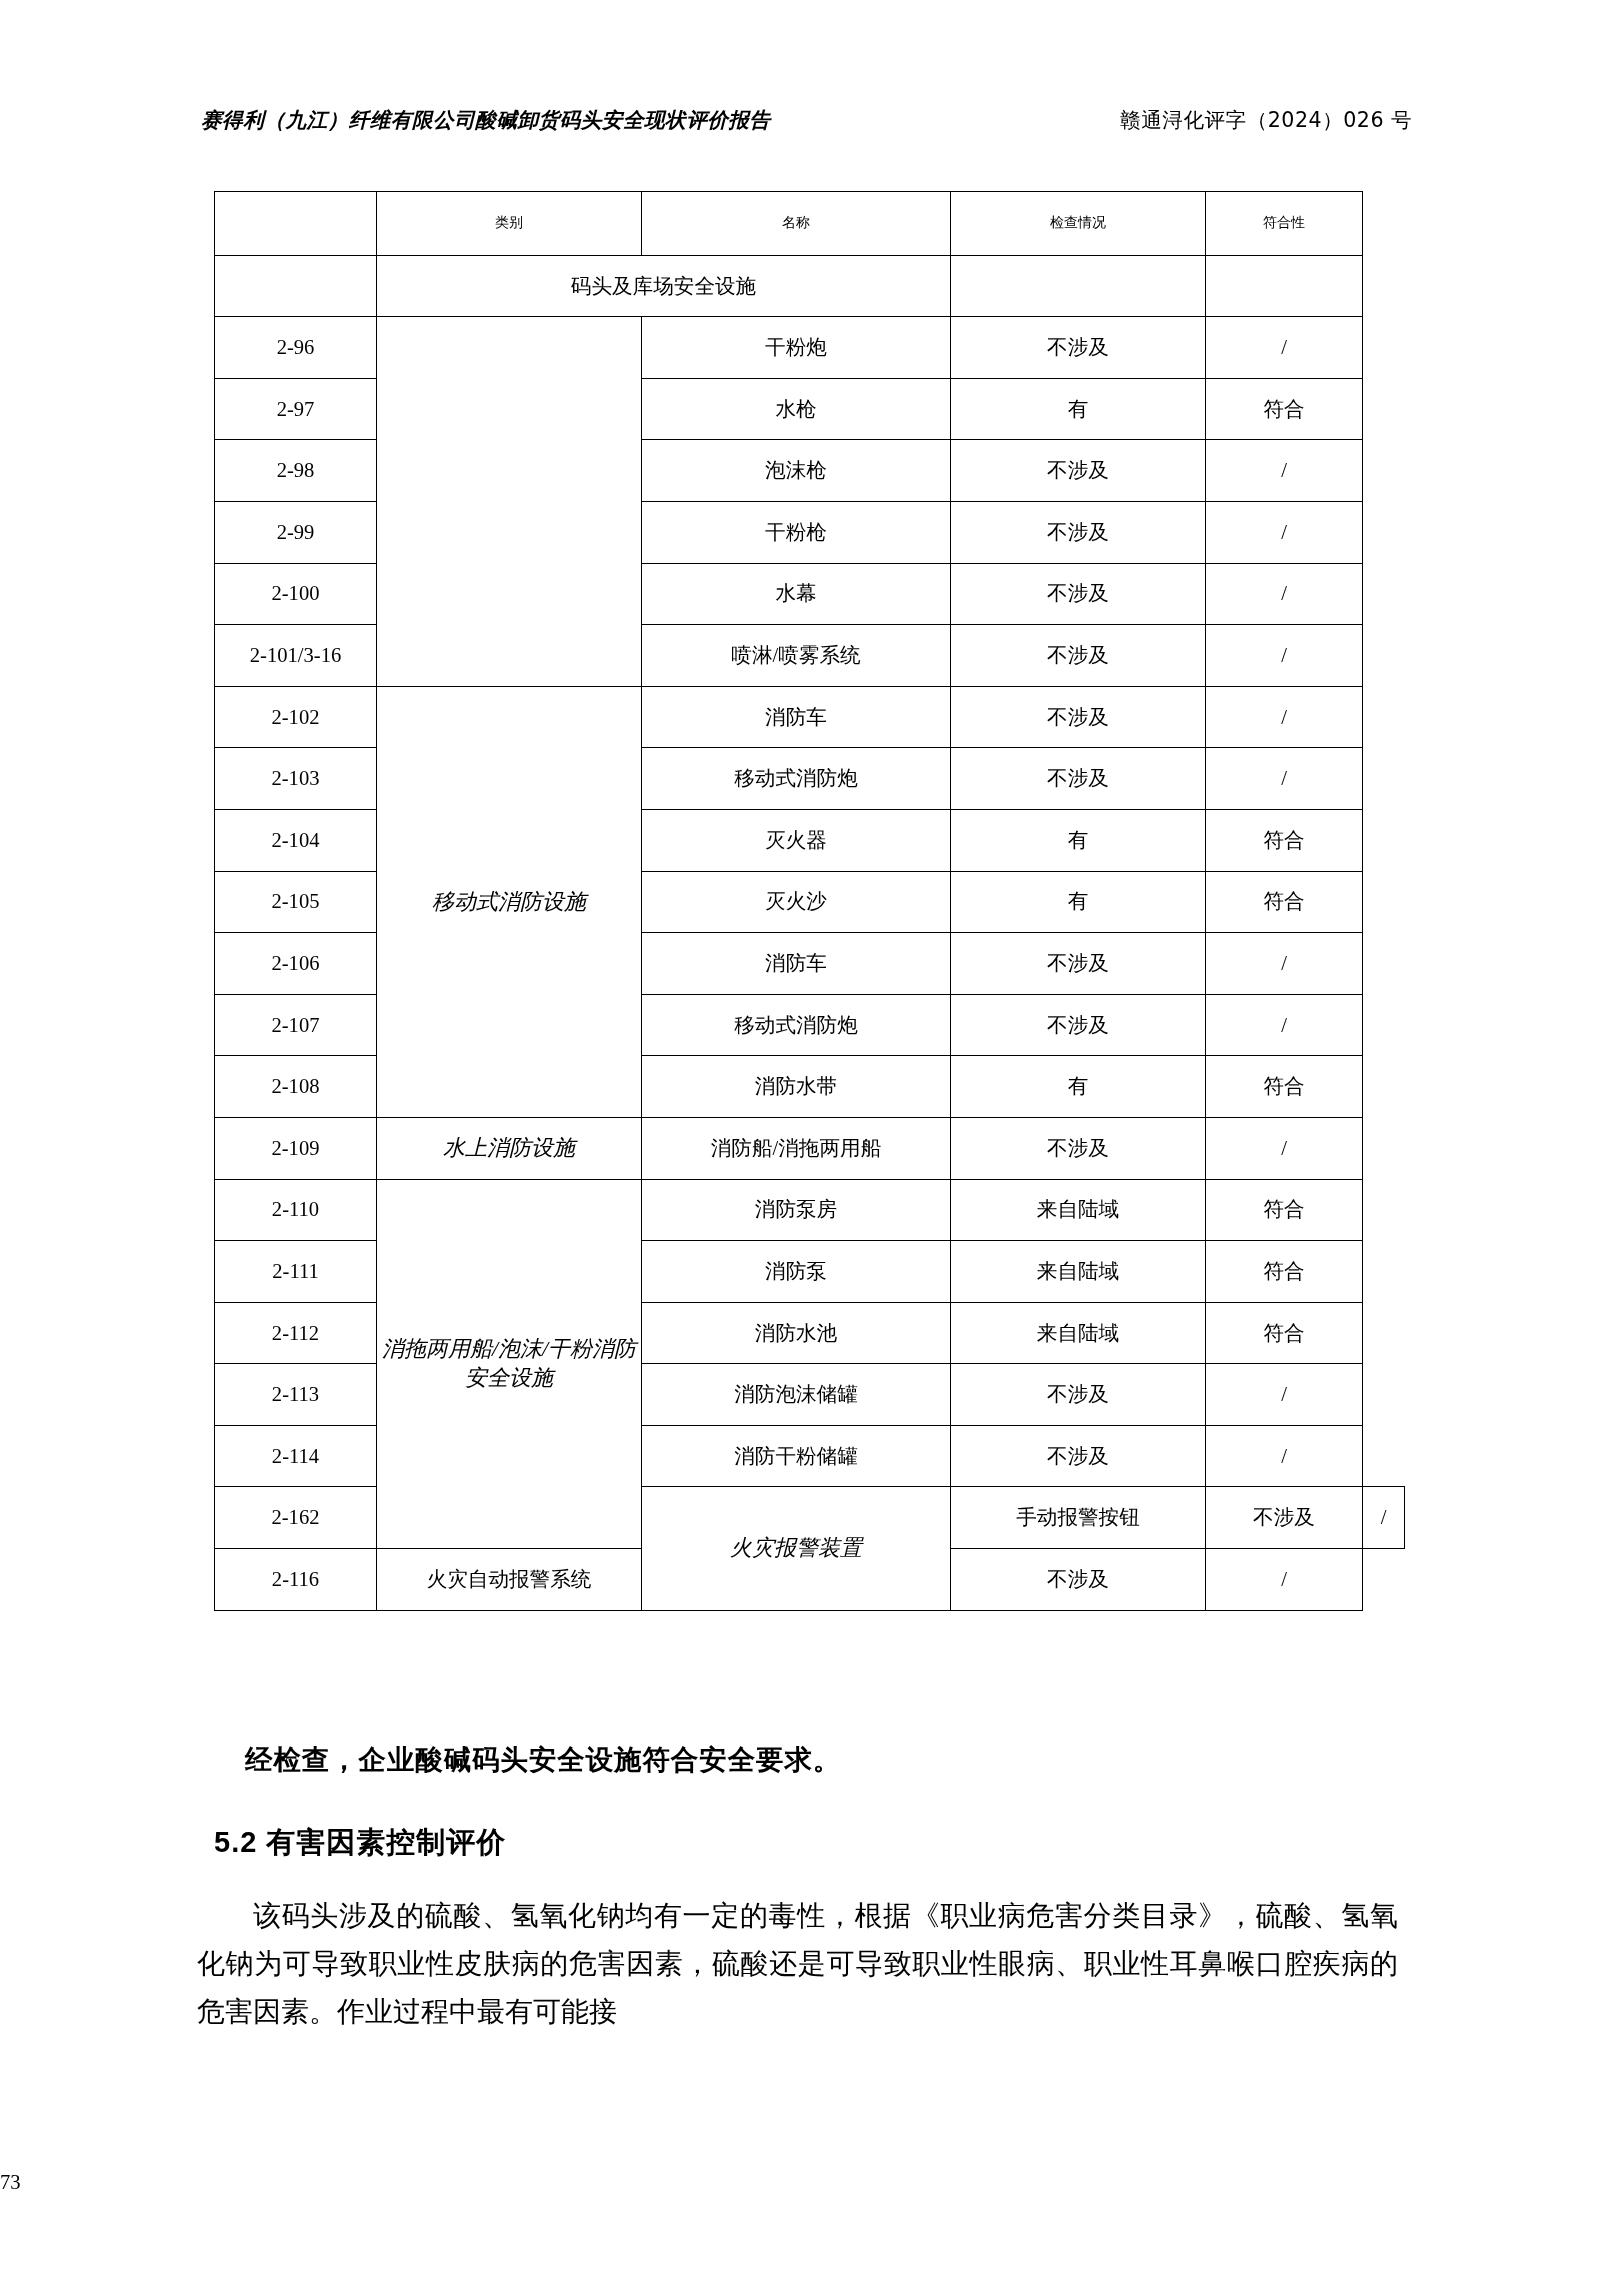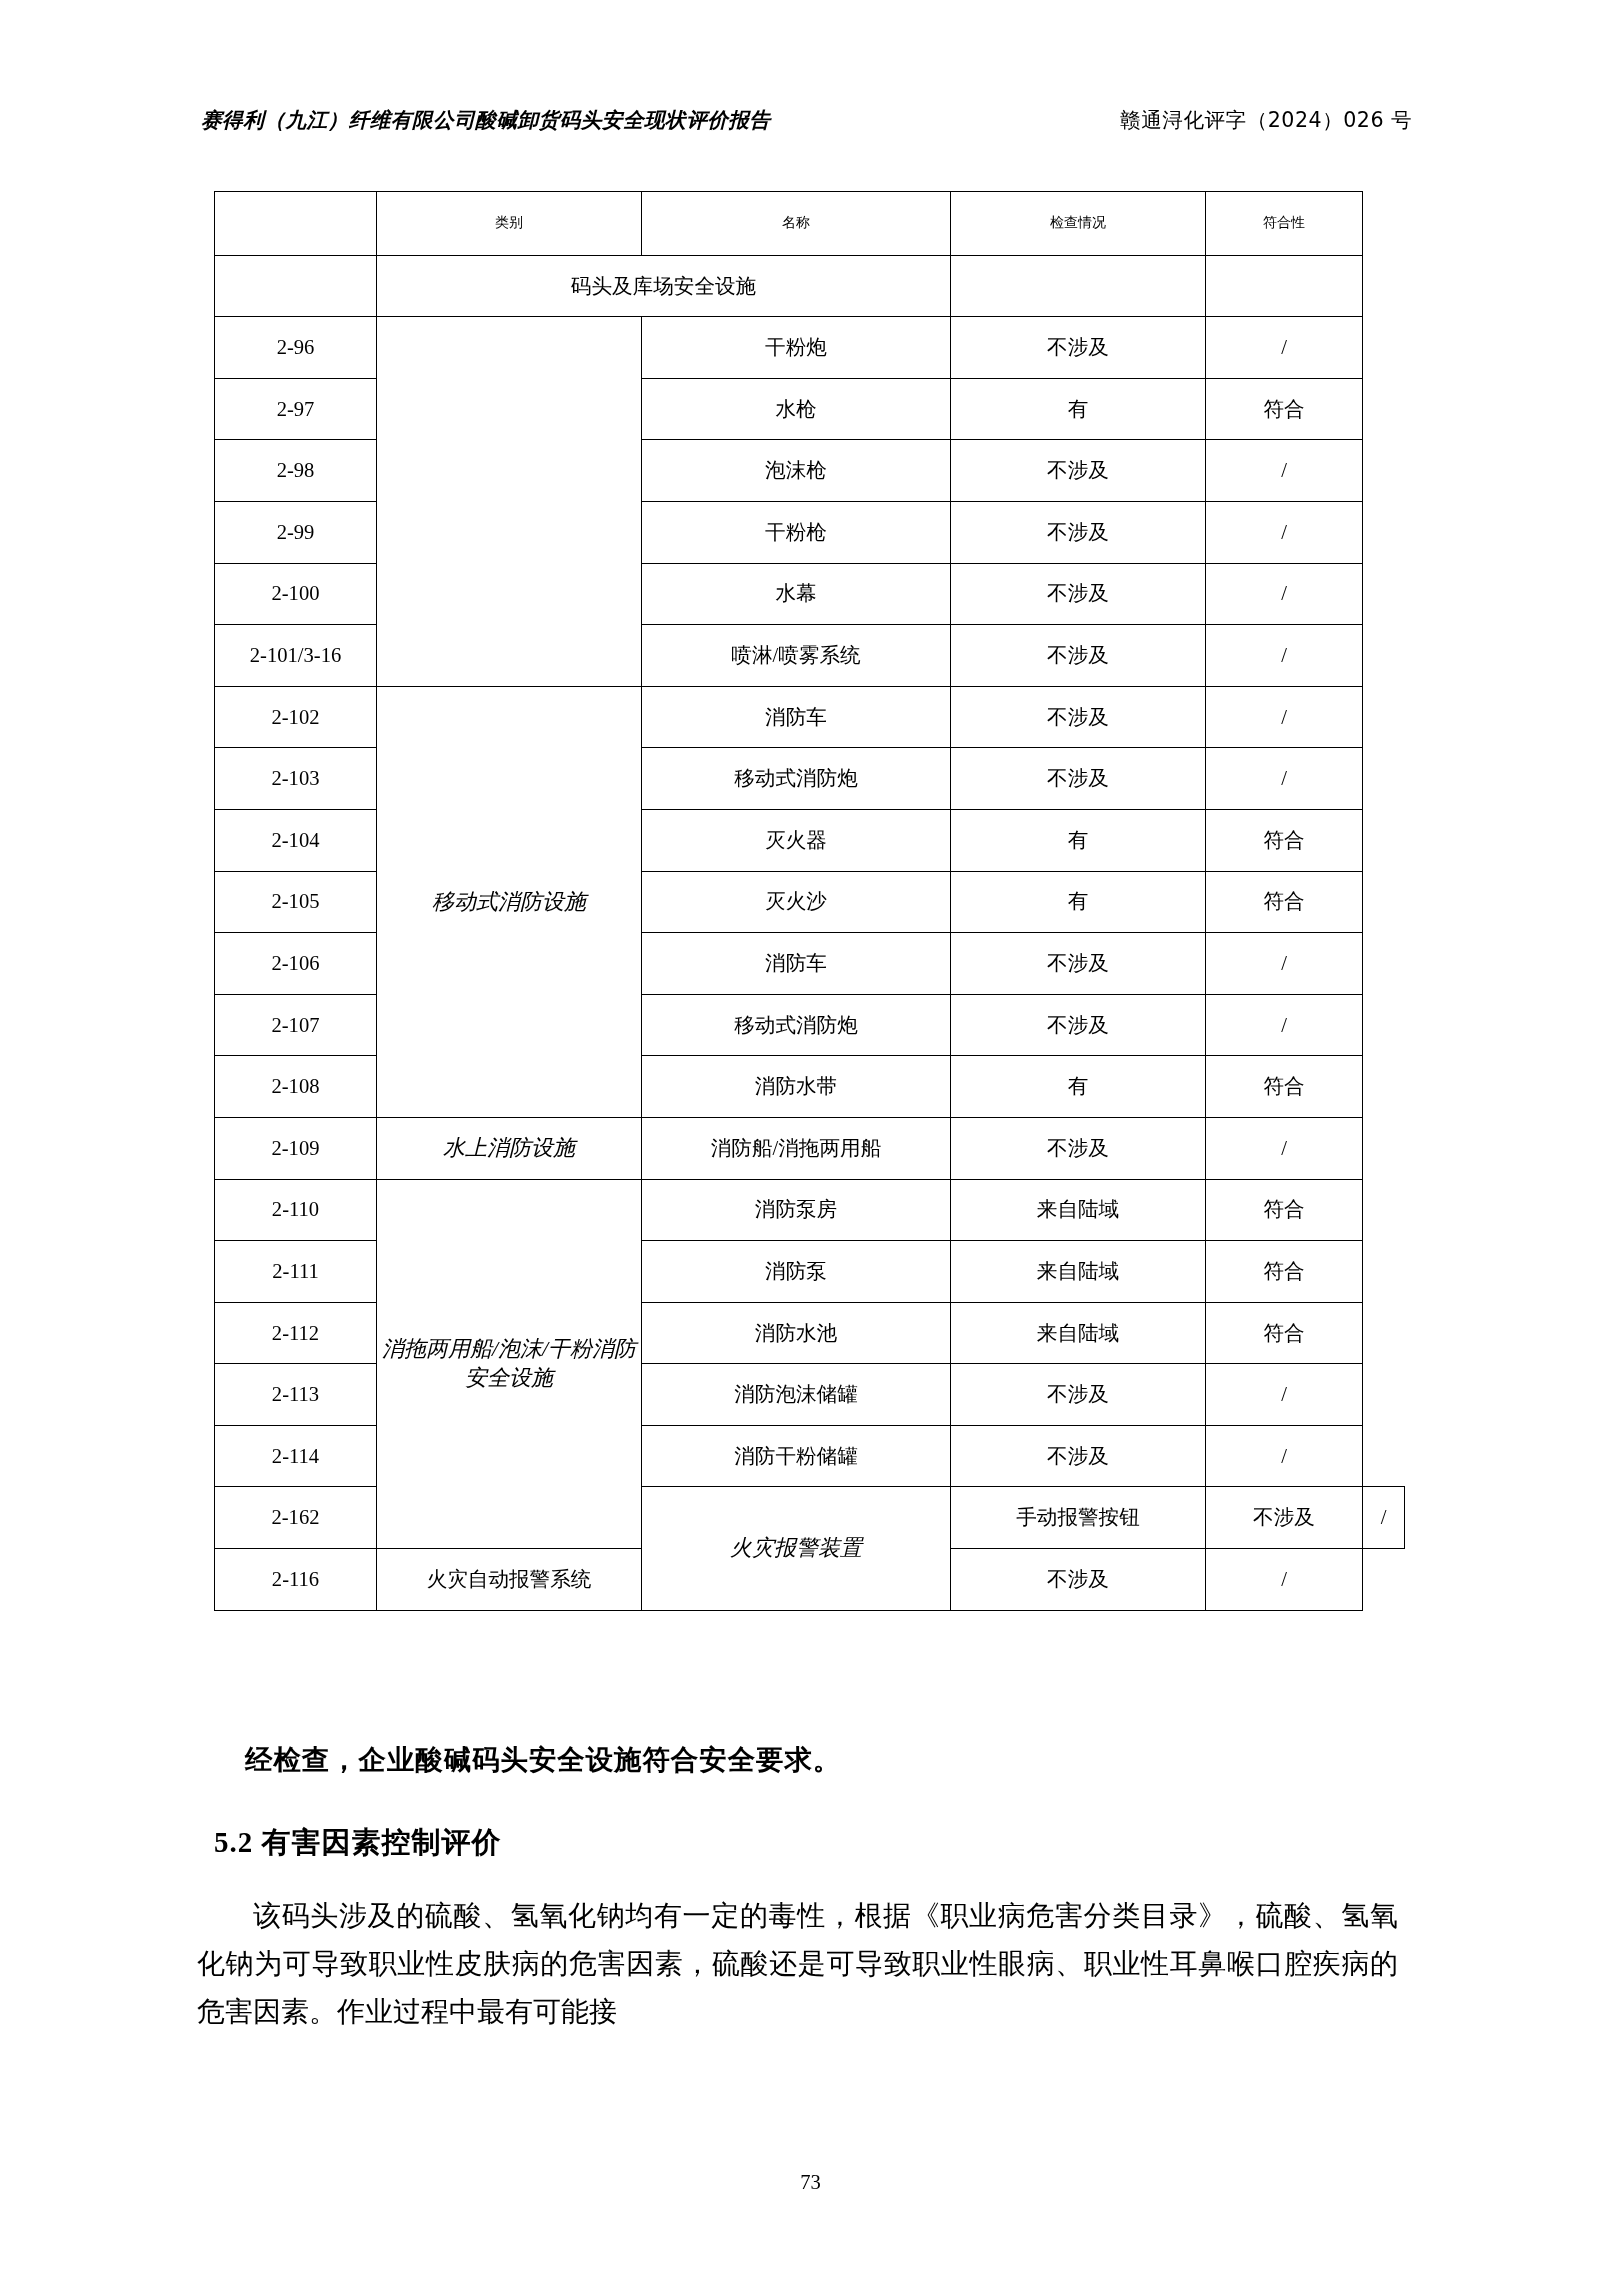--- a/index.html
+++ b/index.html
@@ -100,40 +100,40 @@
     font-family: "DejaVu Serif", "Liberation Serif", serif;
     letter-spacing: 1px;
   }
   h2.section {
     position: absolute;
     top: 1823px;
     left: 214px;
     margin: 0;
     font-size: 29px;
     font-weight: bold;
-    font-family: Liberation Serif, serif;
+    font-family: Liberation Sans, sans-serif;
     letter-spacing: 1px;
   }
   .para {
     position: absolute;
     top: 1892px;
     left: 197px;
     width: 1201px;
     font-size: 28px;
     line-height: 1.72;
     text-align: justify;
     text-indent: 2em;
     font-family: "DejaVu Serif", "Liberation Serif", serif;
   }
   .page-number {
     position: absolute;
     top: 2171px;
     left: 0;
     width: 1621px;
-    text-align: center;
+    text-align: left;
     font-size: 20.6px;
     font-family: "Liberation Serif", serif;
   }
 </style>
 </head>
 <body>
 
 <div class="page">
 
   <div class="header">

